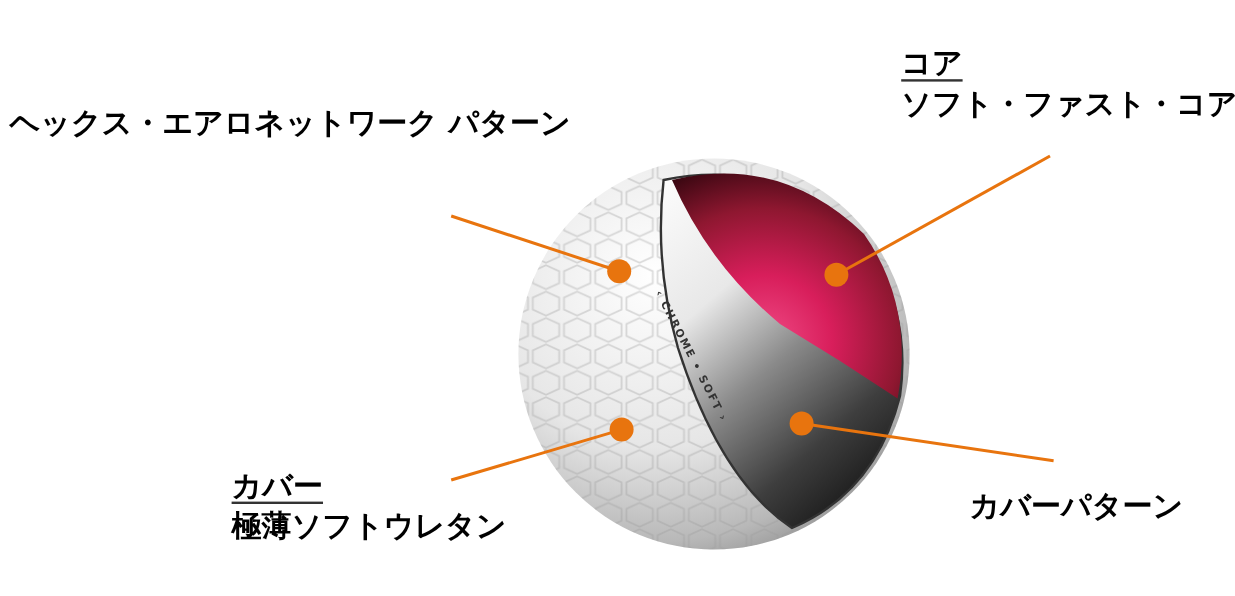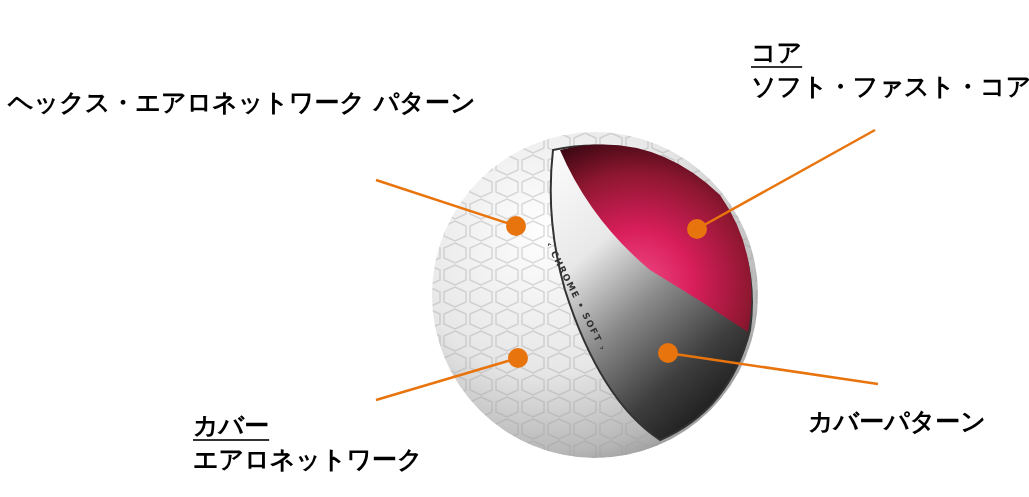--- a/index.html
+++ b/index.html
@@ -103,20 +103,20 @@
 
 <div class="label" style="left:8px; top:84px;">
   <span class="desc">ヘックス・エアロネットワーク パターン</span>
 </div>
 
 <div class="label" style="left:751px; top:38px;">
   <span class="title">コア</span>
   <span class="desc">ソフト・ファスト・コア</span>
 </div>
 
-<div class="label" style="left:193px; top:411px;">
+<div class="label" style="left:193px; top:390px;">
   <span class="title">カバー</span>
-  <span class="desc">エアロネットワーク</span>
+  <span class="desc">極薄ソフトウレタン</span>
 </div>
 
 <div class="label" style="left:808px; top:403px;">
   <span class="desc">カバーパターン</span>
 </div>
 
 </body></html>

